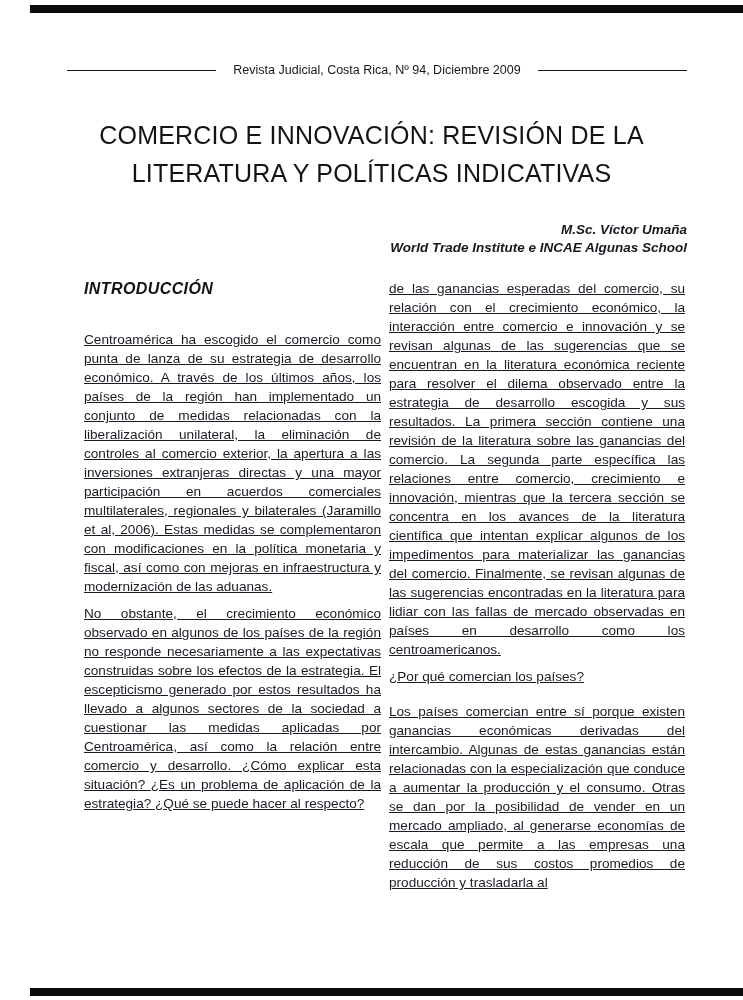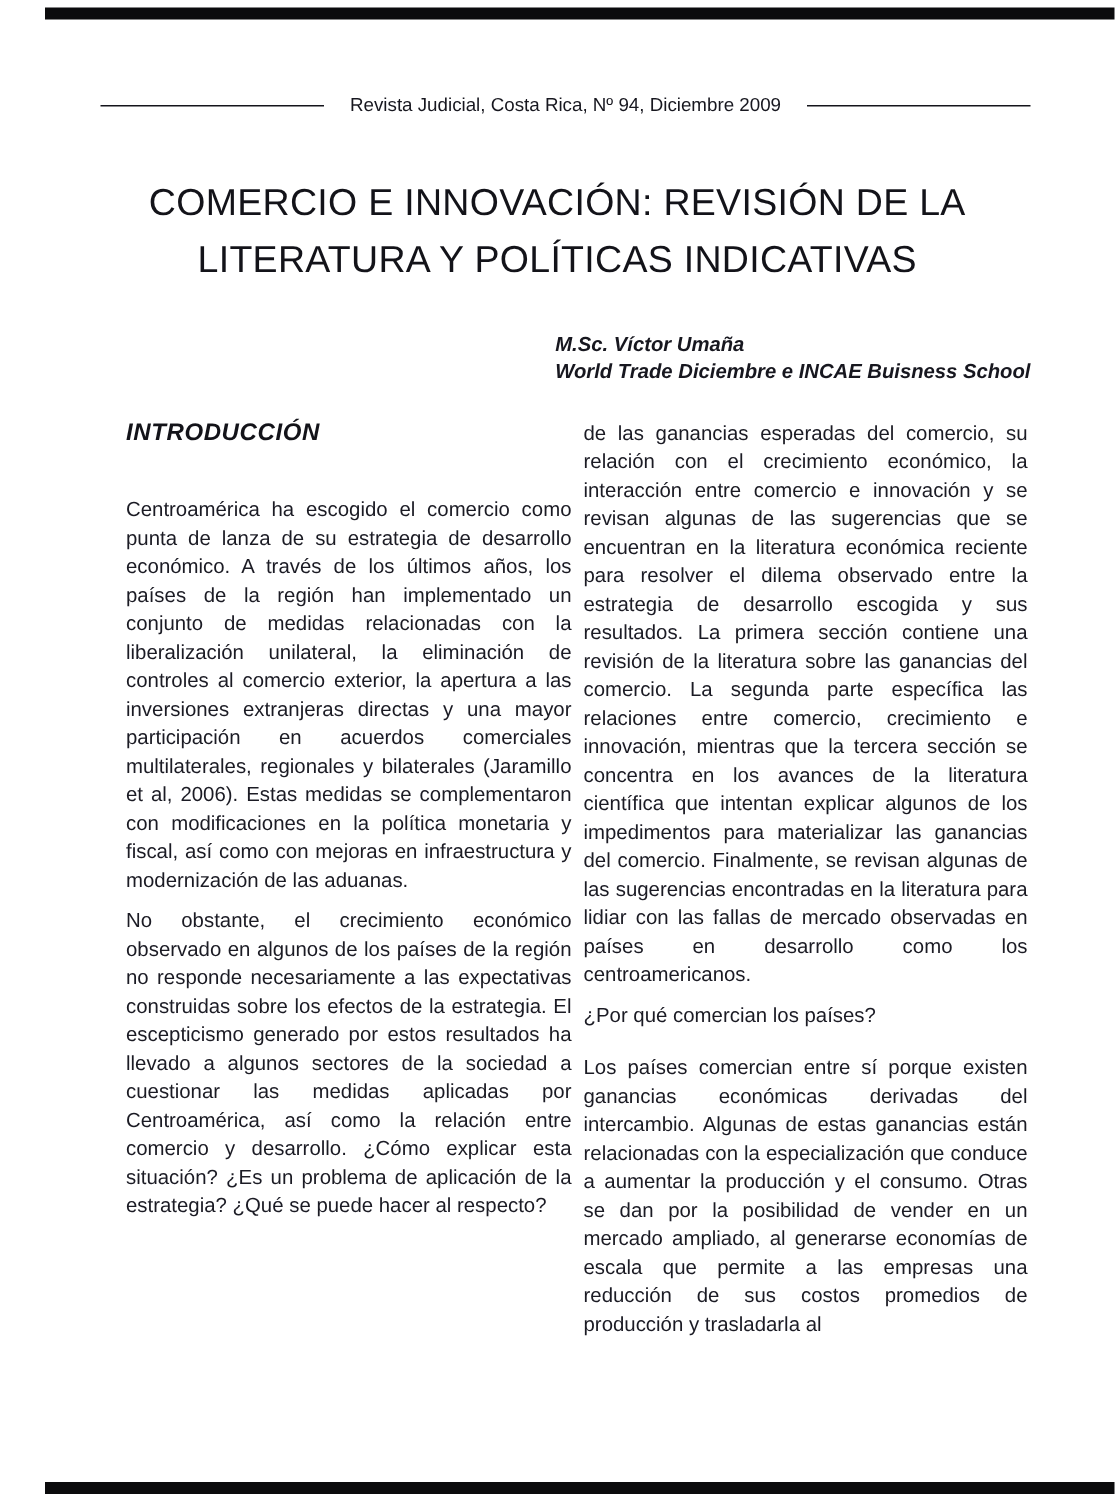--- a/index.html
+++ b/index.html
@@ -34,36 +34,36 @@
     position:absolute; top:116px; left:50px; right:50px;
     margin:0; text-align:center;
     font-size:25px; font-weight:normal; line-height:38px;
     letter-spacing:0.2px; color:#131319;
     white-space:pre-line;
   }
 
   
   .byline {
     position:absolute; top:221px; right:56px;
-    text-align:left; font-weight:bold; font-style:italic;
+    text-align:right; font-weight:bold; font-style:italic;
     font-size:13.5px; line-height:18px; color:#17171f;
   }
 
   
   .columns {
     position:absolute; top:279px; left:84px; width:604px;
     display:flex; gap:8px;
   }
   .col {
     font-size:13.6px; line-height:19px;
     text-align:justify; color:#1b1b24;
   }
   .col-left  { width:297px; }
   .col-right { width:296px; }
-  .col p { margin:0 0 8px 0; }
+  .col p { margin:0 0 8px 0;text-decoration:underline; }
 
   .intro-heading {
     margin:0 0 31px 0;
     font-size:16px; font-weight:bold; font-style:italic;
     line-height:20px; letter-spacing:0.4px; color:#131319;
     text-align:left;
   }
   .subheading {
     margin:5px 0 16px 0 !important;
     text-align:left;
@@ -78,21 +78,21 @@
   <span class="rule"></span>
   <span>Revista Judicial, Costa Rica, Nº 94, Diciembre 2009</span>
   <span class="rule"></span>
 </div>
 
 <h1 class="article-title">COMERCIO E INNOVACIÓN: REVISIÓN DE LA
 LITERATURA Y POLÍTICAS INDICATIVAS</h1>
 
 <div class="byline">
   <div>M.Sc. Víctor Umaña</div>
-  <div>World Trade Diciembre e INCAE Buisness School</div>
+  <div>World Trade Institute e INCAE Algunas School</div>
 </div>
 
 <div class="columns">
   <div class="col col-left">
     <h2 class="intro-heading">INTRODUCCIÓN</h2>
     <p>Centroamérica ha escogido el comercio como punta de lanza de su estrategia de desarrollo económico. A través de los últimos años, los países de la región han implementado un conjunto de medidas relacionadas con la liberalización unilateral, la eliminación de controles al comercio exterior, la apertura a las inversiones extranjeras directas y una mayor participación en acuerdos comerciales multilaterales, regionales y bilaterales (Jaramillo et al, 2006). Estas medidas se complementaron con modificaciones en la política monetaria y fiscal, así como con mejoras en infraestructura y modernización de las aduanas.</p>
     <p>No obstante, el crecimiento económico observado en algunos de los países de la región no responde necesariamente a las expectativas construidas sobre los efectos de la estrategia. El escepticismo generado por estos resultados ha llevado a algunos sectores de la sociedad a cuestionar las medidas aplicadas por Centroamérica, así como la relación entre comercio y desarrollo. ¿Cómo explicar esta situación? ¿Es un problema de aplicación de la estrategia? ¿Qué se puede hacer al respecto?</p>
   </div>
   <div class="col col-right">
     <p>de las ganancias esperadas del comercio, su relación con el crecimiento económico, la interacción entre comercio e innovación y se revisan algunas de las sugerencias que se encuentran en la literatura económica reciente para resolver el dilema observado entre la estrategia de desarrollo escogida y sus resultados. La primera sección contiene una revisión de la literatura sobre las ganancias del comercio. La segunda parte específica las relaciones entre comercio, crecimiento e innovación, mientras que la tercera sección se concentra en los avances de la literatura científica que intentan explicar algunos de los impedimentos para materializar las ganancias del comercio. Finalmente, se revisan algunas de las sugerencias encontradas en la literatura para lidiar con las fallas de mercado observadas en países en desarrollo como los centroamericanos.</p>

